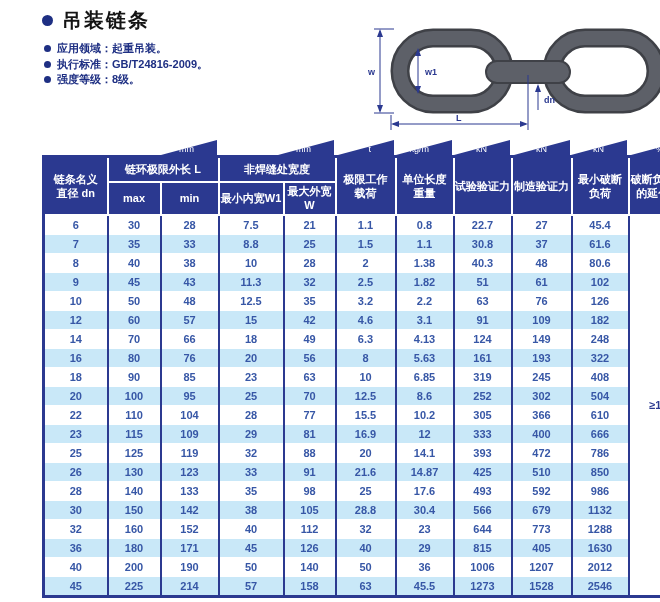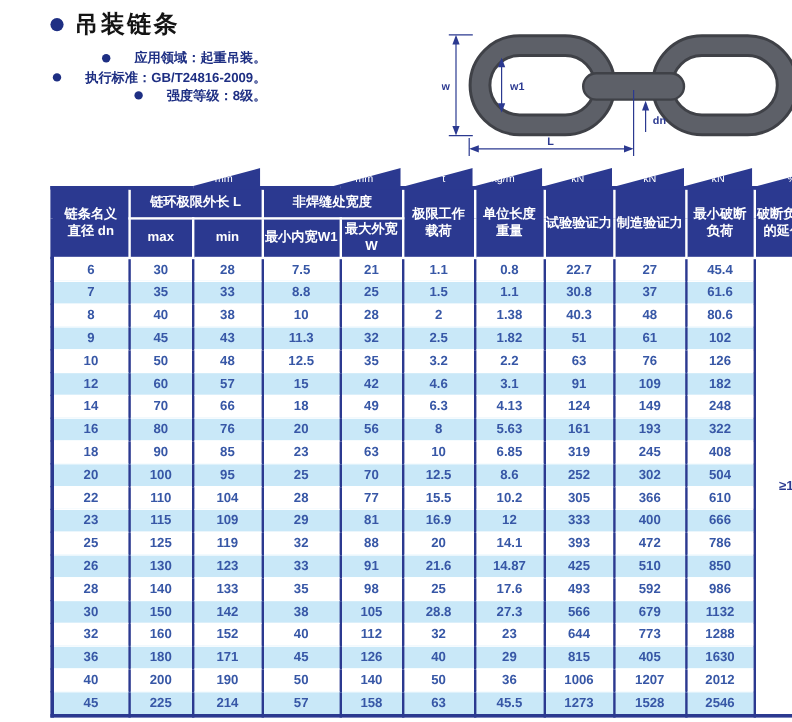--- a/index.html
+++ b/index.html
@@ -5,21 +5,21 @@
   html,body { margin:0; padding:0; background:#fff; }
   .page {
     position:relative; width:656px; height:602px; background:#ffffff;
     font-family:"Liberation Sans","DejaVu Sans",sans-serif; overflow:hidden;margin-left:32px;
   }
   
   .title-row { position:absolute; left:10px; top:7px; display:flex; align-items:center; gap:9px; }
   .title-dot { width:11px; height:11px; border-radius:50%; background:#1e2f83; }
   .title { font-size:20px; font-weight:bold; color:#141414; letter-spacing:2px; }
   .features { position:absolute; left:12px; top:41px; }
-  .feature { display:flex; align-items:center; gap:20px; height:15.5px;justify-content:flex-end; }
+  .feature { display:flex; align-items:center; gap:6px; height:15.5px; }
   .f-dot { width:7px; height:7px; border-radius:50%; background:#1e2f83; flex:0 0 auto; }
   .f-text { font-size:11px; font-weight:bold; color:#1e2f83; white-space:nowrap; }
   
   .chain { position:absolute; left:336px; top:18px; }
   
   .table-wrap { position:absolute; left:10px; top:139px; width:645px; }
   .flag-strip { position:relative; height:16px; }
   .flag {
     position:absolute; bottom:0; height:15px; width:56px; background:#2b3990;
     clip-path:polygon(0 100%,100% 0,100% 100%);
@@ -338,21 +338,21 @@
             <td>592</td>
             <td>986</td>
           </tr>
           <tr>
             <td>30</td>
             <td>150</td>
             <td>142</td>
             <td>38</td>
             <td>105</td>
             <td>28.8</td>
-            <td>27.3</td>
+            <td>30.4</td>
             <td>566</td>
             <td>679</td>
             <td>1132</td>
           </tr>
           <tr>
             <td>32</td>
             <td>160</td>
             <td>152</td>
             <td>40</td>
             <td>112</td>

